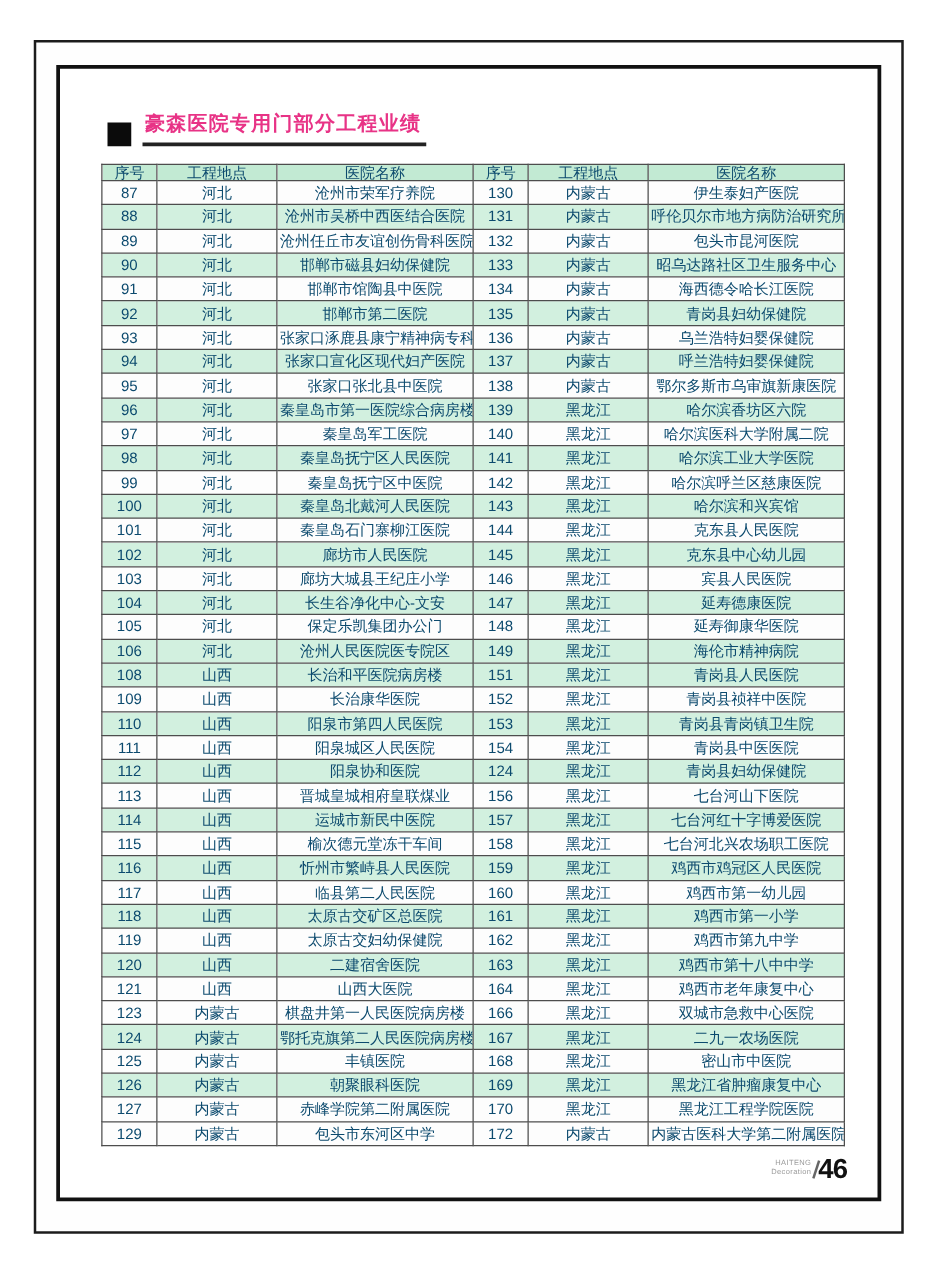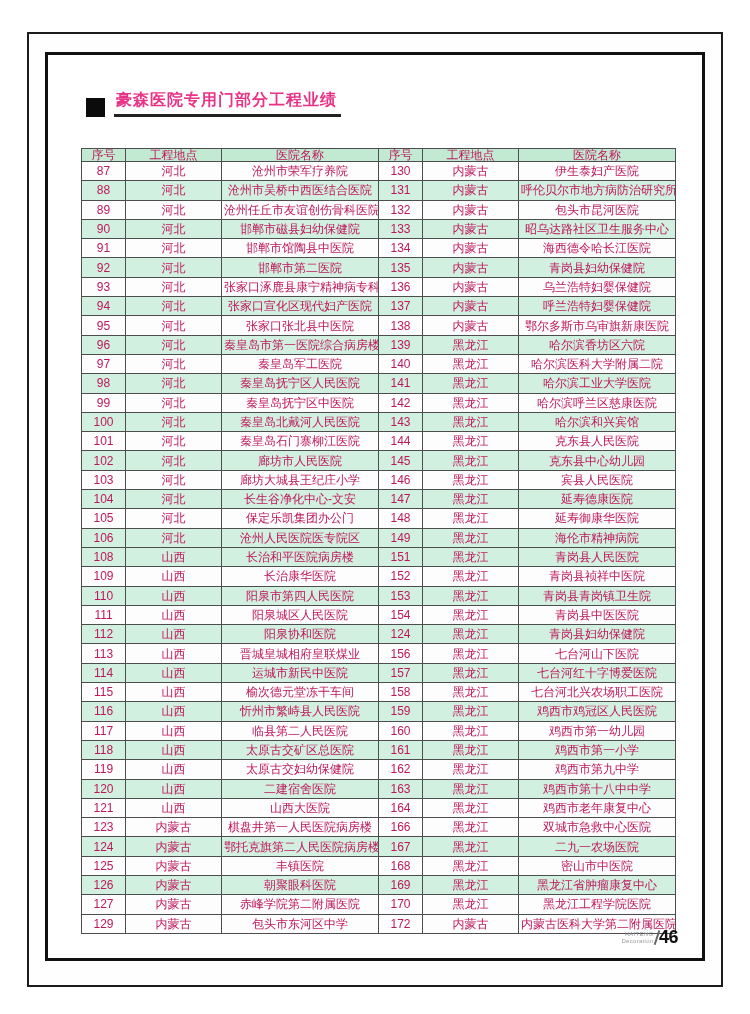--- a/index.html
+++ b/index.html
@@ -42,27 +42,27 @@
     font-weight: bold;
     color: #e83386;
     letter-spacing: 1px;
     padding: 0 4px 5px 2px;
     border-bottom: 3px solid #222222;
     line-height: 1.1;
   }
 
   table.projects {
     position: absolute;
-    left: 33px; top: 93px;
+    left: 33px; top: 76px;
     width: 594px;
     height: 786px;
     border-collapse: collapse;
     table-layout: fixed;
     font-size: 12px;
-    color: #be185d;
+    color: #0c4a6e;
   }
   table.projects th, table.projects td {
     border: 1px solid #4d4d4d;
     text-align: center;
     vertical-align: middle;
     padding: 0 2px;
     white-space: nowrap;
     overflow: hidden;
     font-weight: normal;
     line-height: 1;
@@ -87,21 +87,21 @@
     line-height: 1.15;
     letter-spacing: 0.3px;
   }
   .brand-slash {
     width: 1.5px; height: 15px;
     background: #666666;
     transform: rotate(18deg);
     margin: 0 1px 0 3px;
   }
   .page-num {
-    font-size: 18px;
+    font-size: 22px;
     font-weight: bold;
     color: #111111;
     letter-spacing: -0.5px;
   }
 </style>
 </head>
 <body>
 
 <div class="outer-frame">
   <div class="inner-frame">

